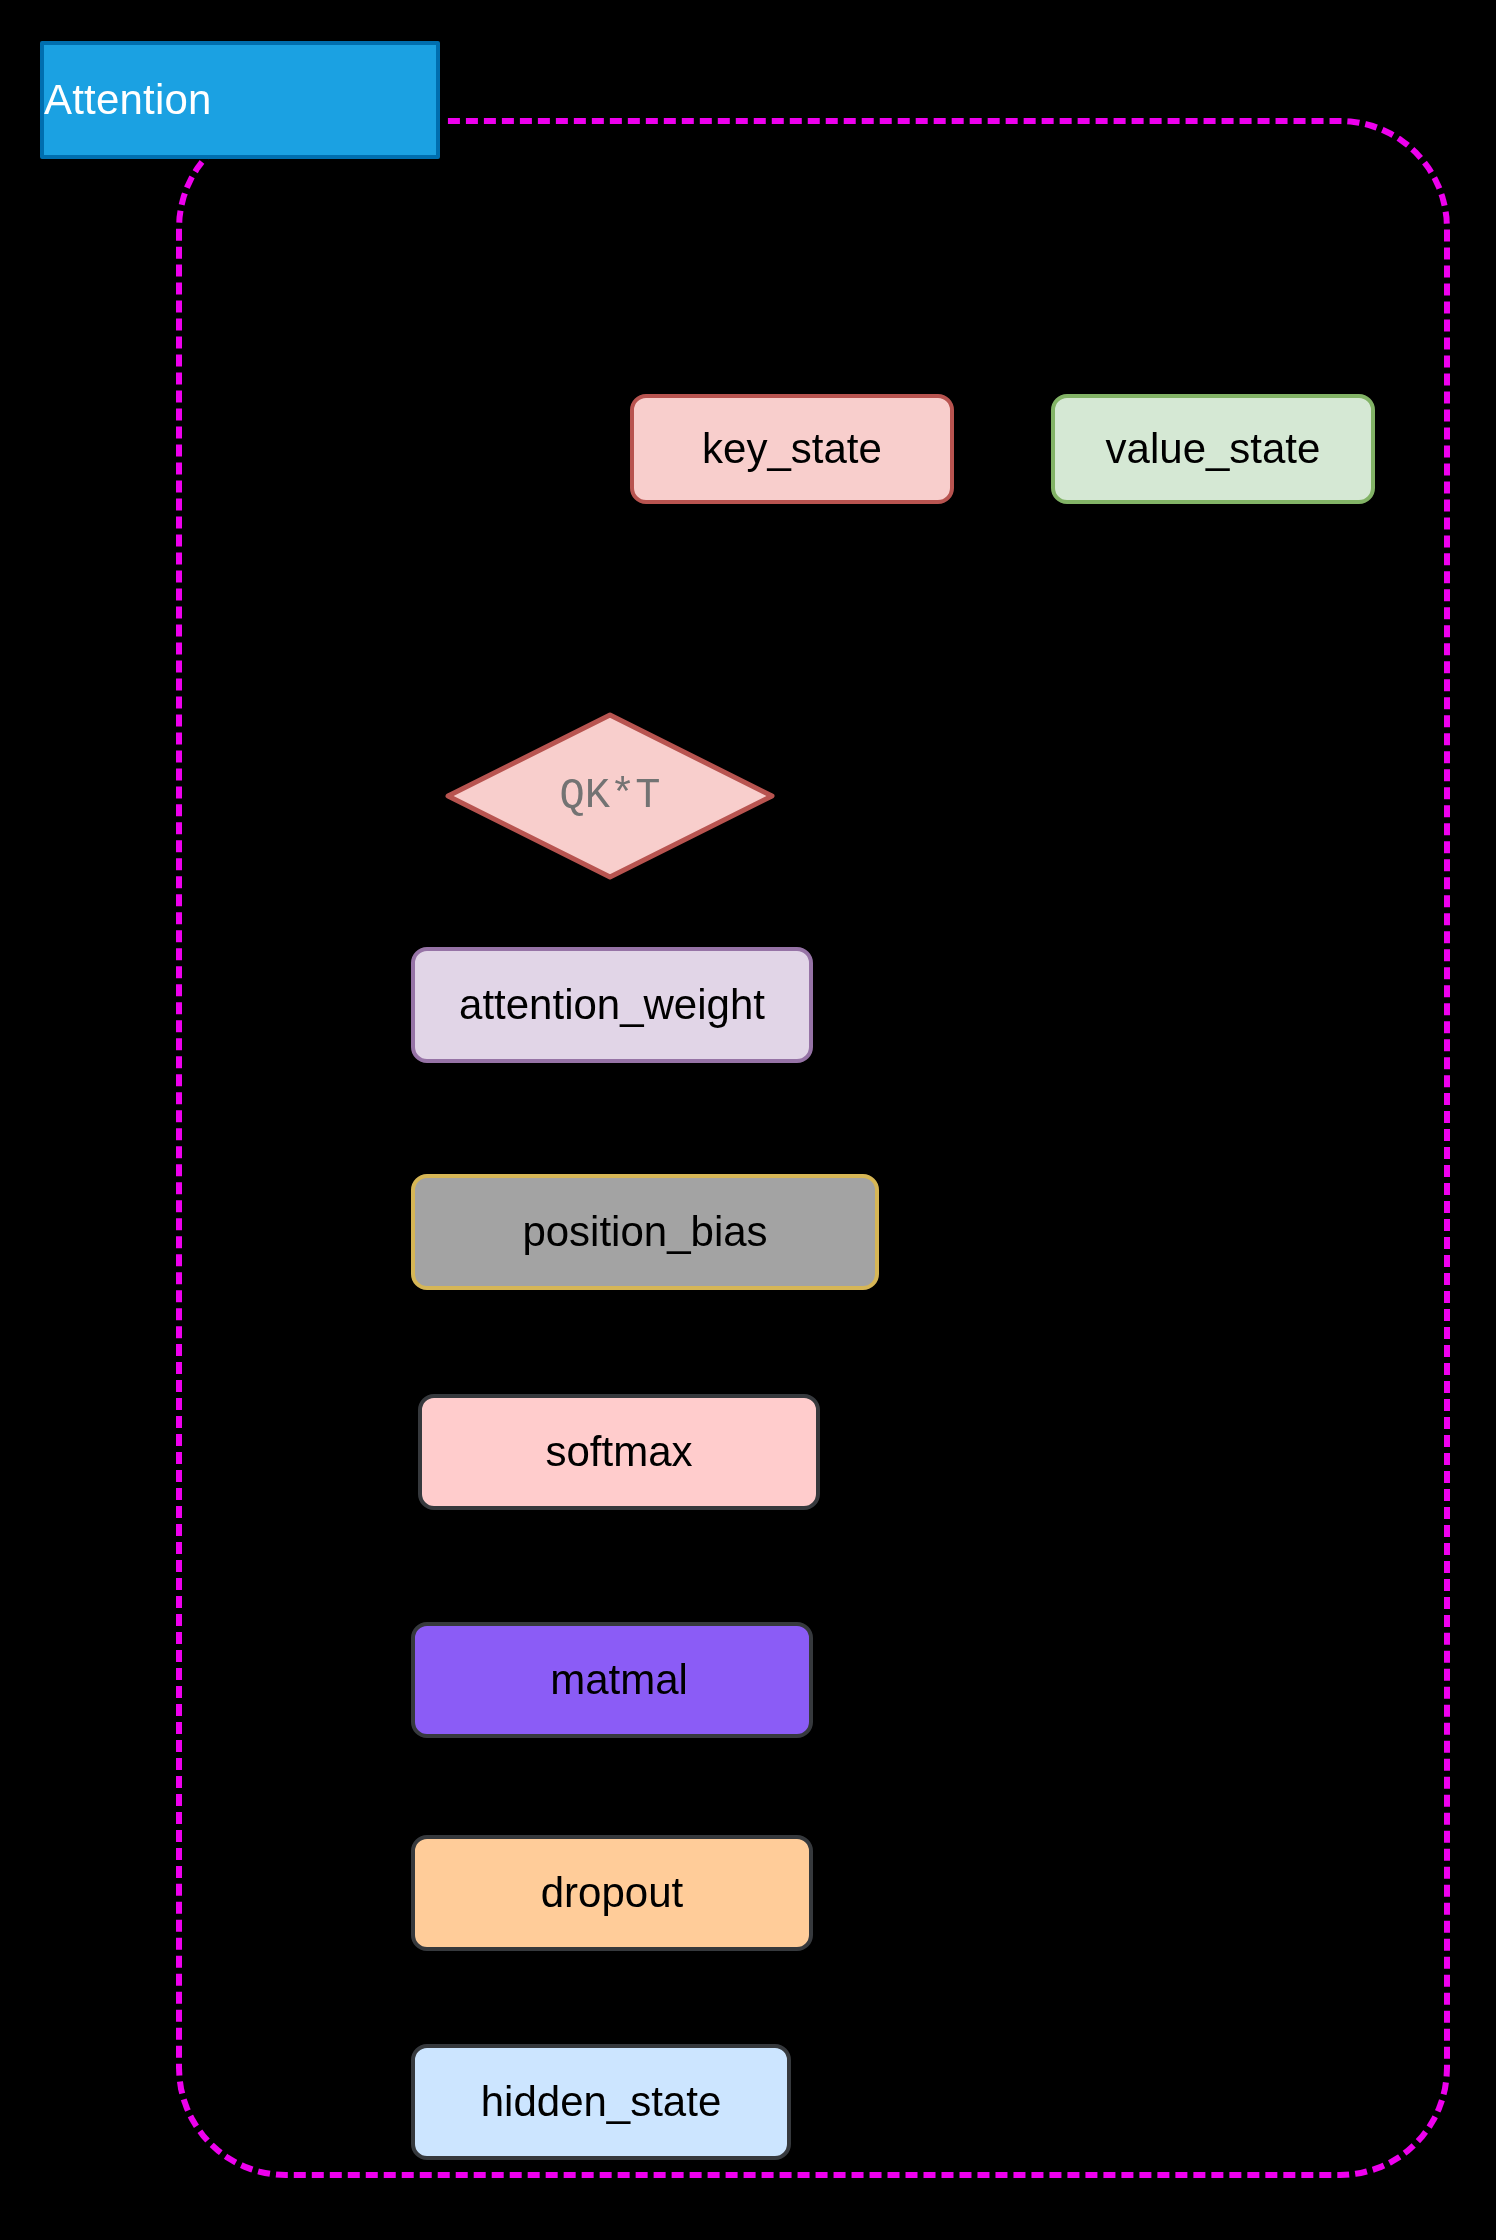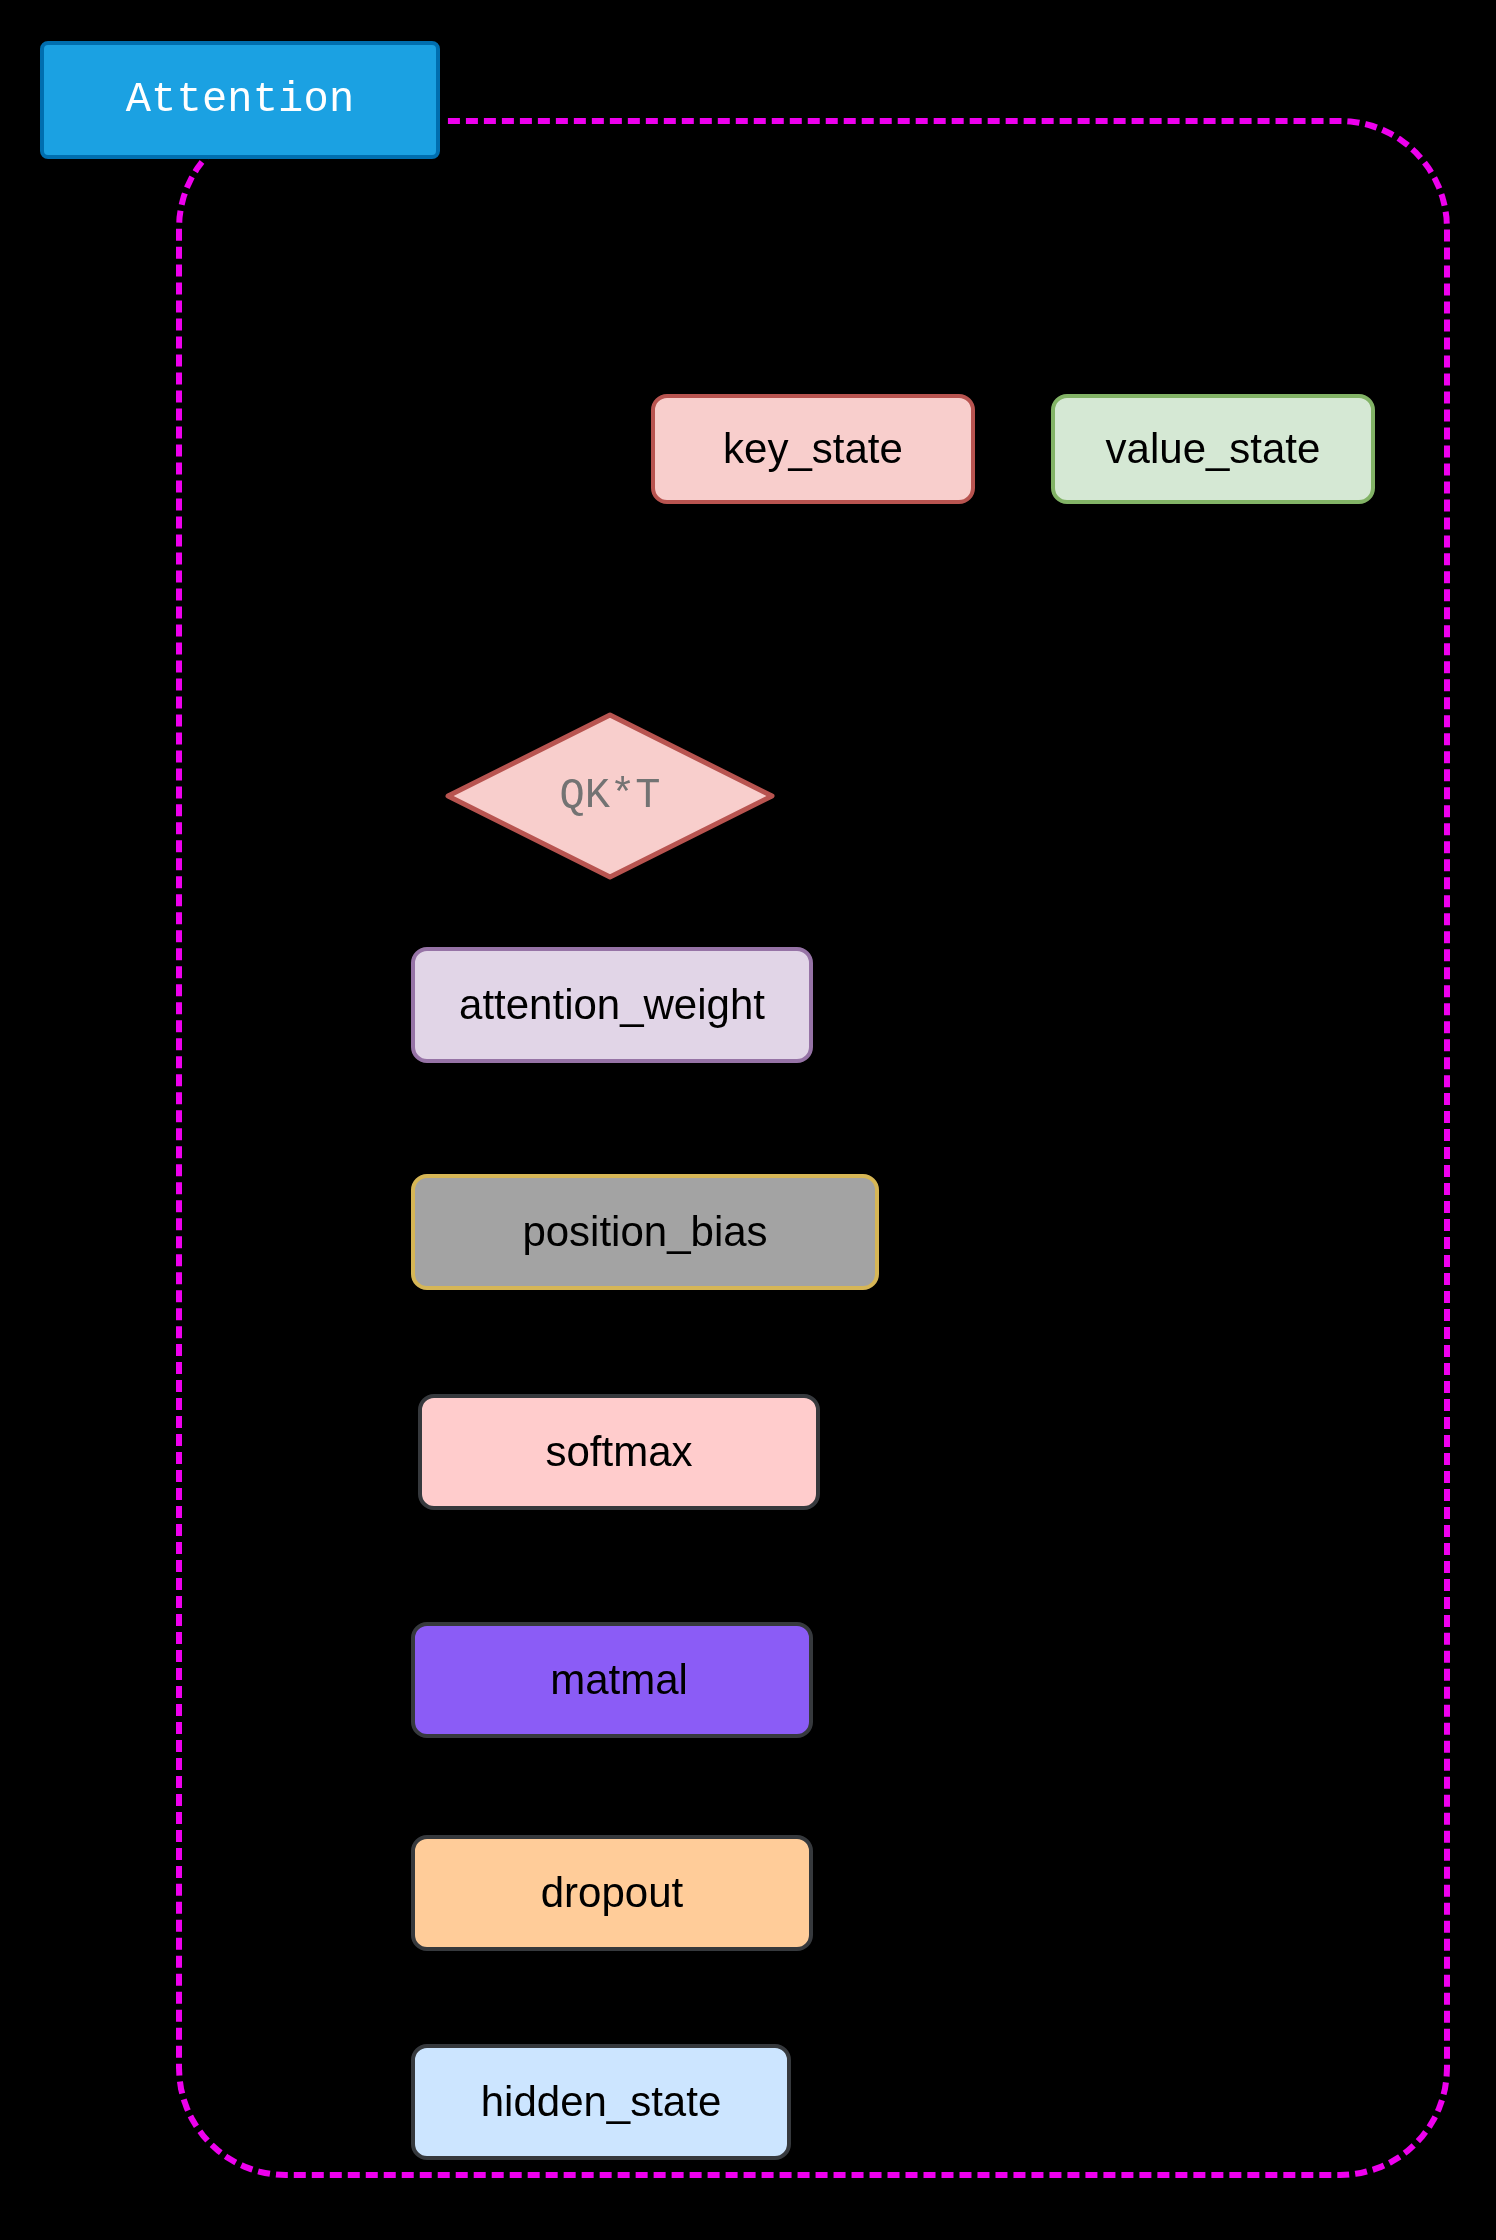--- a/index.html
+++ b/index.html
@@ -43,29 +43,28 @@
 
   
   .title-tab {
     position: absolute;
     left: 40px;
     top: 41px;
     width: 400px;
     height: 118px;
     background: #1BA1E2;
     border: 4px solid #006EAF;
-    border-radius: 8px;
+    border-radius: 2px;
     box-sizing: border-box;
     display: flex;
     align-items: center;
-    justify-content: center;
+    justify-content: flex-start;
     color: #FFFFFF;
     font-size: 42px;
     letter-spacing: 0.2px;
-    font-family: Liberation Mono, monospace;
   }
 
   
   .node {
     position: absolute;
     box-sizing: border-box;
     border-radius: 16px;
     border-width: 4px;
     border-style: solid;
     display: flex;
@@ -108,21 +107,21 @@
 
   <div class="subgraph-border" style="border-color: rgb(238, 0, 238);"></div>
   <div class="border-mask"></div>
 
   <div class="title-tab" style="background: rgb(27, 161, 226); border-color: rgb(0, 110, 175); color: rgb(255, 255, 255);">
     <span>Attention</span>
   </div>
 
 
 
-  <div class="node" id="n-key_state" style="left: 651px; top: 394px; width: 324px; height: 110px; background: rgb(248, 206, 204); border-color: rgb(184, 84, 80);">
+  <div class="node" id="n-key_state" style="left: 630px; top: 394px; width: 324px; height: 110px; background: rgb(248, 206, 204); border-color: rgb(184, 84, 80);">
     <span>key_state</span>
   </div>
 
   <div class="node" id="n-value_state" style="left: 1051px; top: 394px; width: 324px; height: 110px; background: rgb(213, 232, 212); border-color: rgb(130, 179, 102);">
     <span>value_state</span>
   </div>
 
   <div class="diamond-wrap" id="n-qkt" style="left: 444px; top: 711px; width: 332px; height: 170px;">
     <svg id="qkt-svg" width="332" height="170" viewBox="0 0 332 170">
       <polygon id="qkt-poly" points="166,4 328,85 166,166 4,85" fill="#F8CECC" stroke="#B85450" stroke-width="5" stroke-linejoin="round"></polygon>

